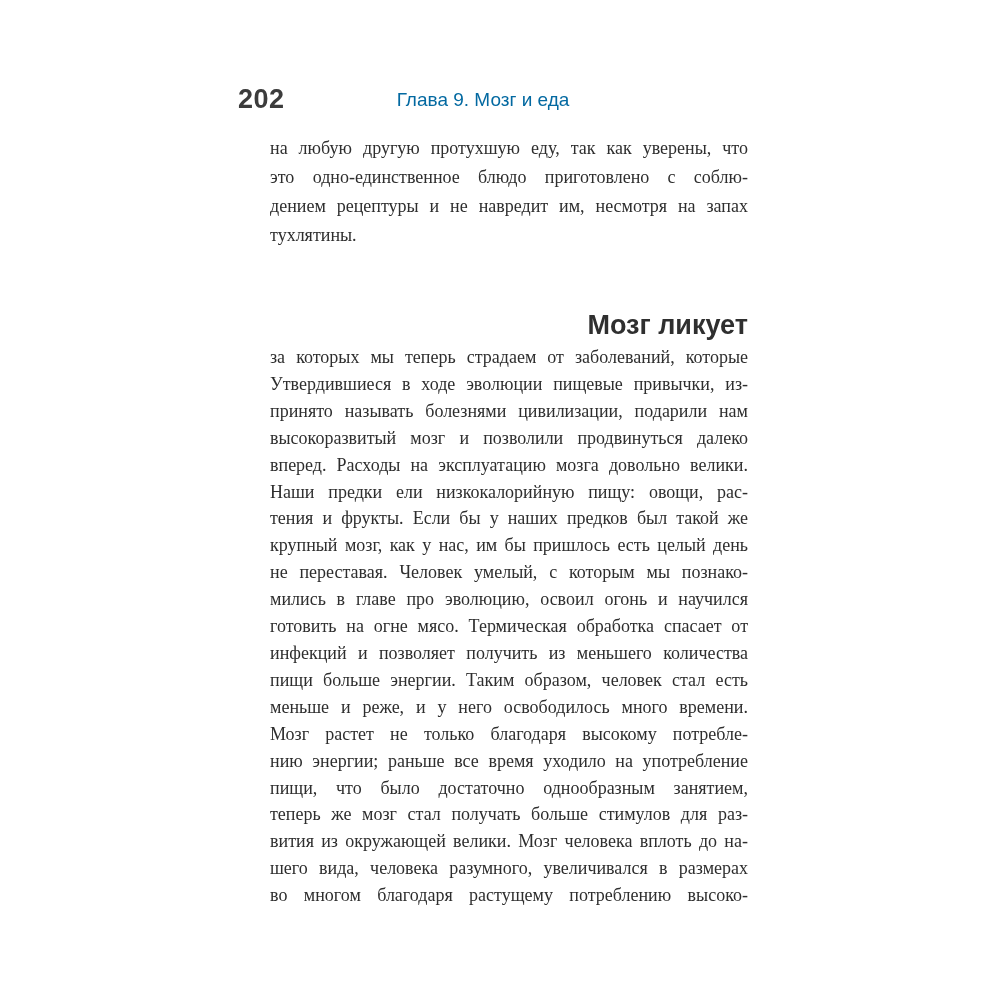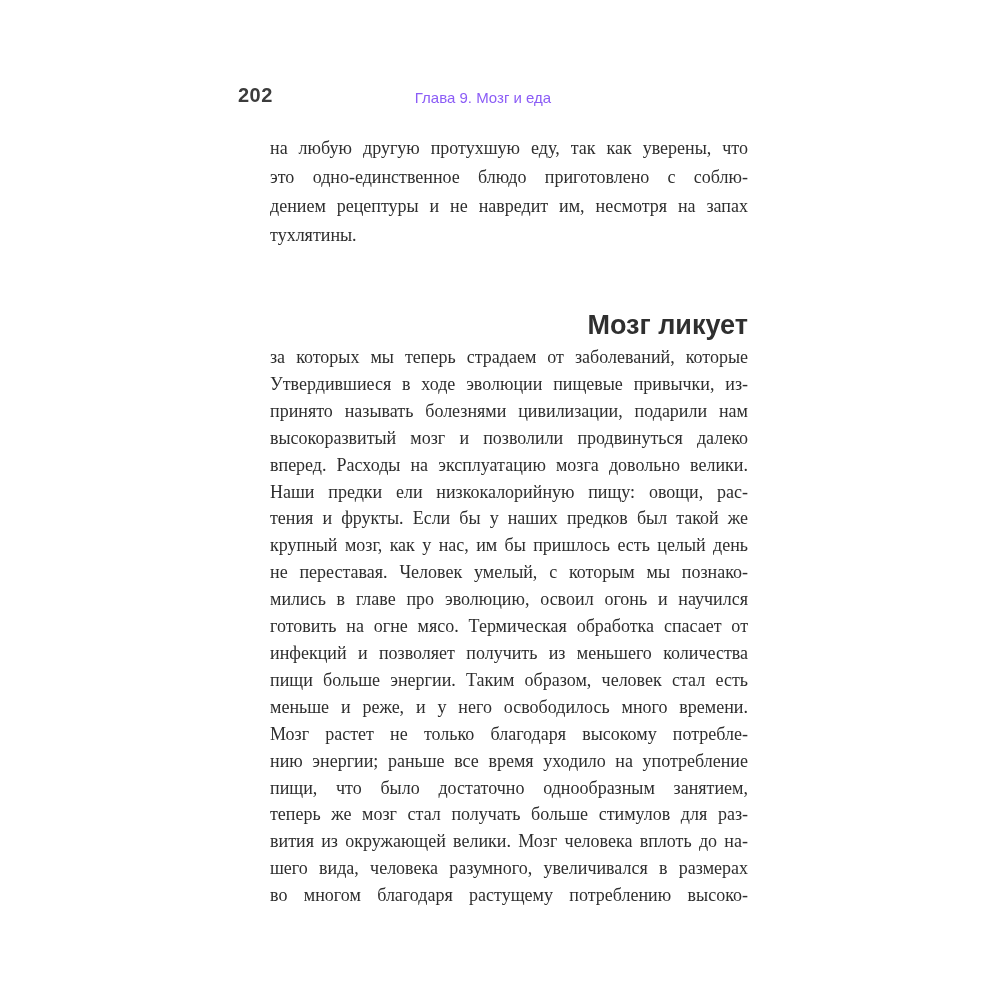--- a/index.html
+++ b/index.html
@@ -14,33 +14,33 @@
     background: #ffffff;
     overflow: hidden;
     font-family: "Liberation Serif", serif;
   }
   .folio {
     position: absolute;
     left: 238px;
     top: 84px;
     font-family: "Liberation Sans", sans-serif;
     font-weight: bold;
-    font-size: 20px;
+    font-size: 27px;
     color: #3c3c3c;
     letter-spacing: 0.5px;
   }
   .running-head {
     position: absolute;
     left: 483px;
     top: 89px;
     transform: translateX(-50%);
     font-family: "Liberation Sans", sans-serif;
     font-weight: 400;
-    font-size: 15px;
-    color: #8b5cf6;
+    font-size: 19px;
+    color: #0369a1;
     white-space: nowrap;
   }
   .text-col {
     position: absolute;
     left: 270px;
     width: 478px;
     color: #2e2e2e;
   }
   .para {
     font-size: 18px;

